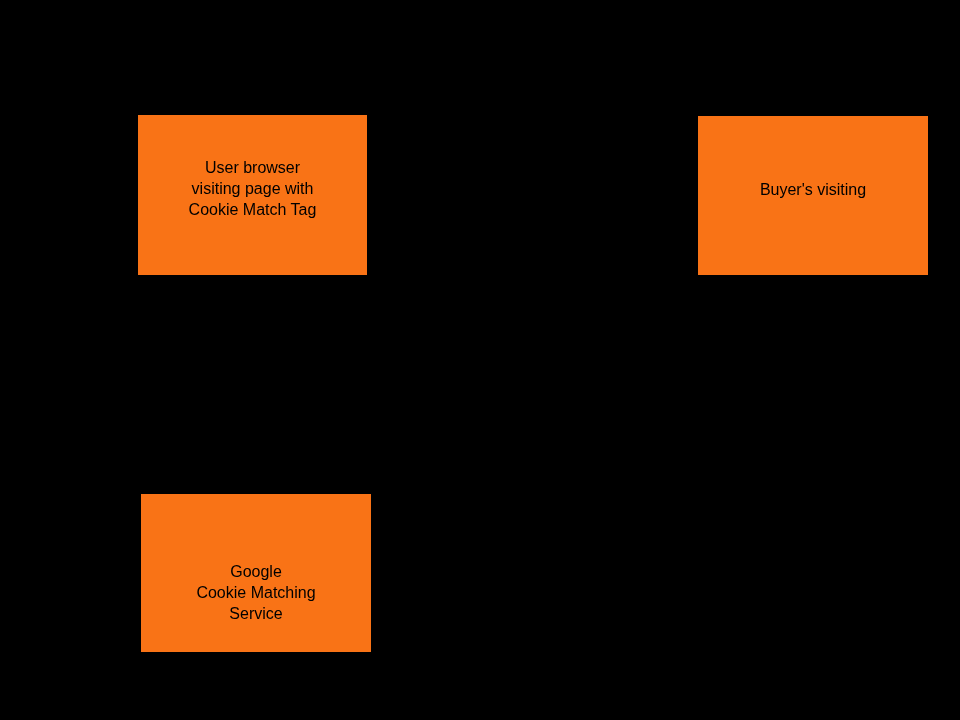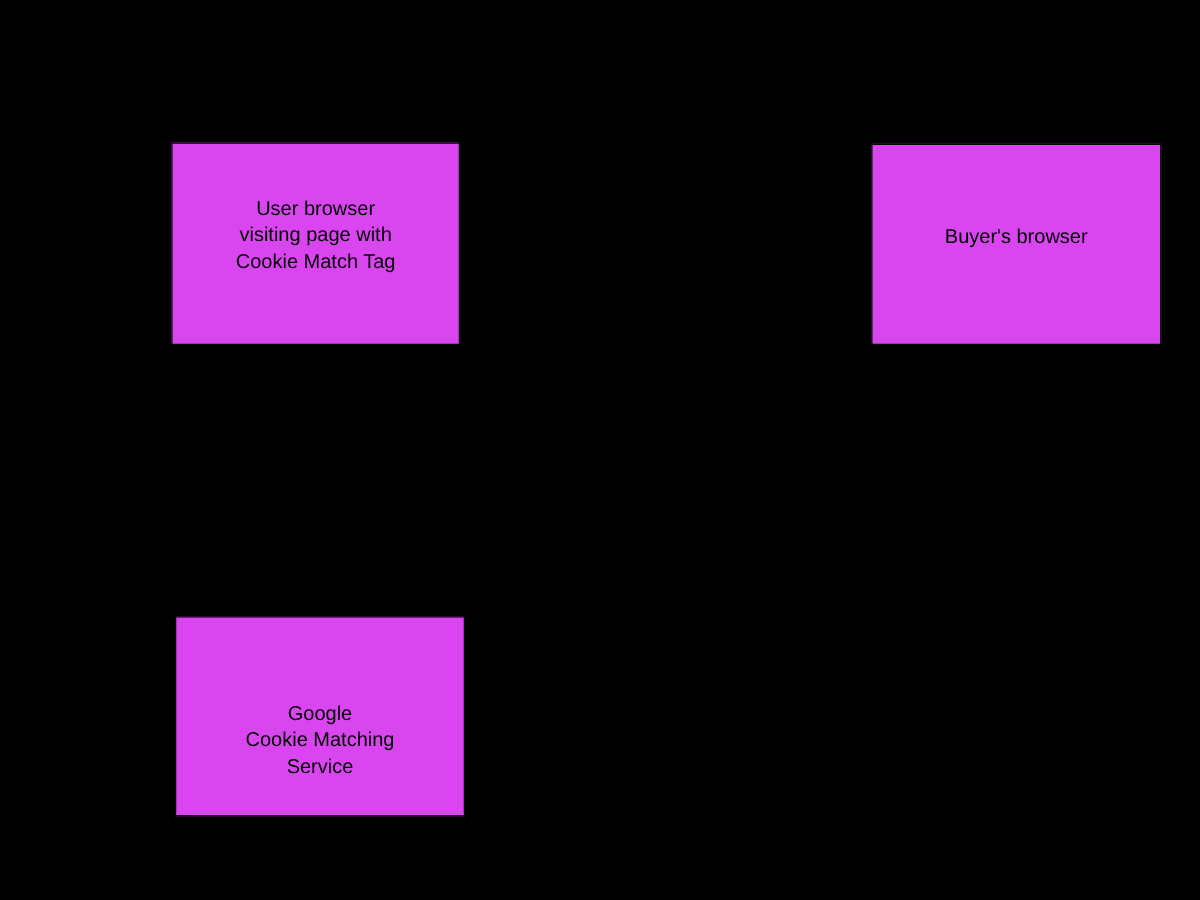--- a/index.html
+++ b/index.html
@@ -12,21 +12,21 @@
     position: relative;
     width: 960px;
     height: 720px;
     background: #000000;
     overflow: hidden;
     font-family: "Liberation Sans", "DejaVu Sans", sans-serif;
   }
   .node {
     position: absolute;
     box-sizing: border-box;
-    background: #d946ef;
+    background: #f97316;
     border: 1px solid #000000;
     display: flex;
     flex-direction: column;
     align-items: center;
     justify-content: center;
     text-align: center;
     color: #000000;
     font-size: 16px;
     line-height: 21px;
     -webkit-font-smoothing: none;
@@ -70,21 +70,21 @@
   <div class="edge" id="edge-buyer-to-google" style="left:256px; top:276px; width:1px; height:217px;"></div>
   <div class="edge" id="edge-google-to-user" style="left:200px; top:276px; width:1px; height:217px;"></div>
 
   <div class="node" id="node-user-browser">
     <span class="lines">User browser
 visiting page with
 Cookie Match Tag</span>
   </div>
 
   <div class="node" id="node-buyers-service">
-    <span class="lines">Buyer's browser</span>
+    <span class="lines">Buyer's visiting</span>
   </div>
 
   <div class="node" id="node-google-cookie-matching">
     <span class="lines">Google
 Cookie Matching
 Service</span>
   </div>
 
 </div>
 

